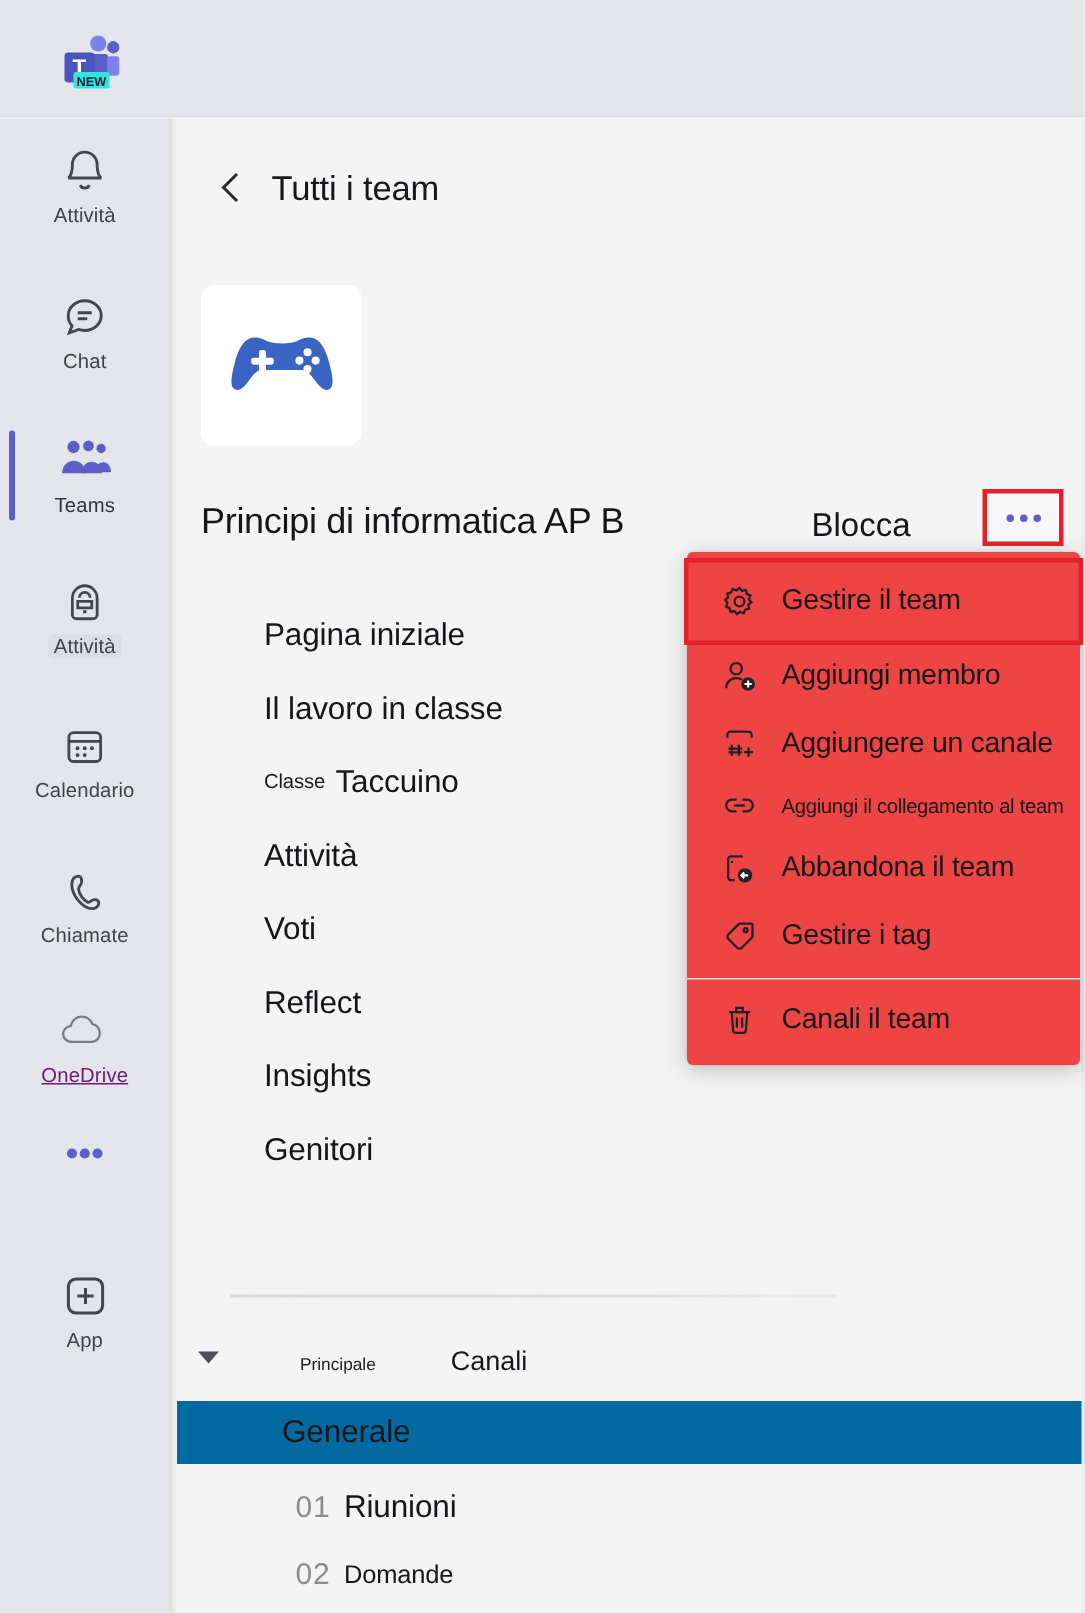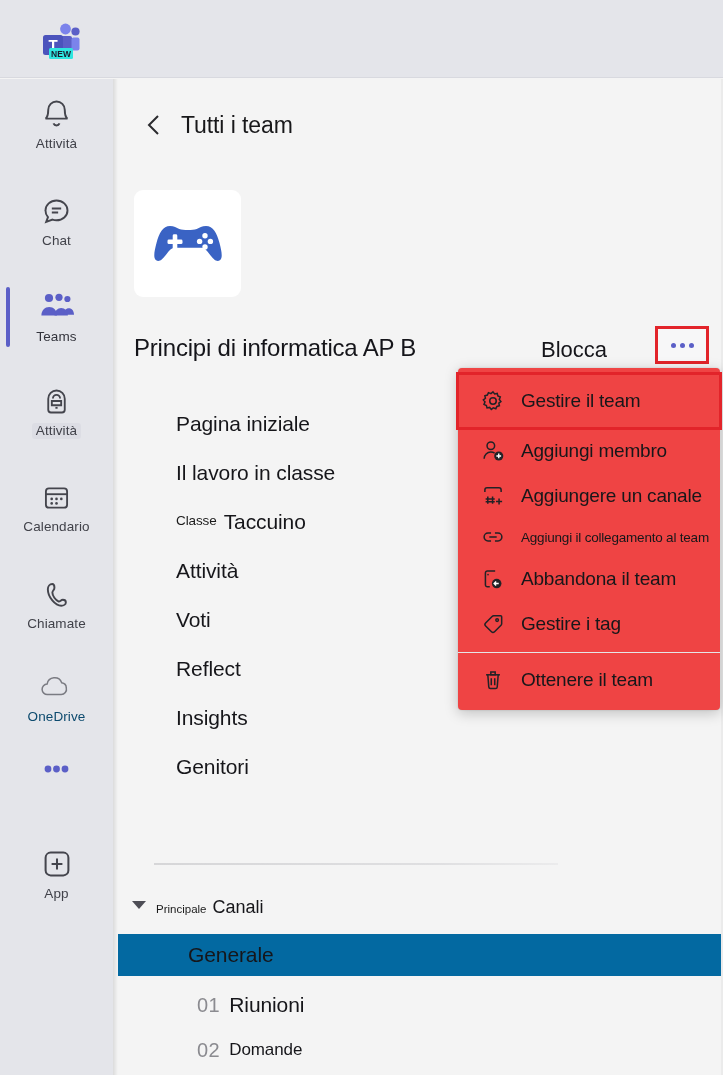--- a/index.html
+++ b/index.html
@@ -59,21 +59,21 @@
     align-items: center;
     justify-content: center;
   }
   .rail-label {
     font-size: 13.5px;
     margin-top: 3px;
     line-height: 16px;
     letter-spacing: 0.1px;
   }
   .rail-item.selected .rail-label { color: #33343c; }
-  .rail-item.dim .rail-label { color: #0c4a6e; }
+  .rail-item.dim .rail-label { color: #701a75; text-decoration: underline; }
   #rail-indicator {
     position: absolute;
     left: 6px; top: 287px;
     width: 4px; height: 60px;
     border-radius: 2px;
     background: #5b5fc7;
   }
   .rail-highlight {
     background: #dcdde4;
     border-radius: 3px;
@@ -184,20 +184,21 @@
     background: linear-gradient(to right, #d6d6d8, #dfdfe1 70%, #ebebec);
   }
 
   
   #channels-header {
     position: absolute;
     left: 0; top: 818px;
     display: flex;
     align-items: baseline;
     padding-left: 14px;
+    gap: 44px;
   }
   #chev-down {
     width: 0; height: 0;
     border-left: 7px solid transparent;
     border-right: 7px solid transparent;
     border-top: 8px solid #4d4d55;
     margin-right: 10px;
     position: relative;
     top: -4px;
   }
@@ -580,16 +581,16 @@
 
   <div class="menu-item">
     <span class="mi-icon">
       <svg width="26" height="26" viewBox="0 0 24 24" fill="none" stroke="#222226" stroke-width="1.4">
         <path d="M5.6 7.2h12.8"></path>
         <path d="M10 4.6h4v2.6h-4z"></path>
         <path d="M7.2 7.2l.9 11.2a1.6 1.6 0 0 0 1.6 1.5h4.6a1.6 1.6 0 0 0 1.6-1.5l.9-11.2"></path>
         <path d="M10.4 10.4v6.4M13.6 10.4v6.4"></path>
       </svg>
     </span>
-    <span class="mi-label">Ottenere il team</span>
+    <span class="mi-label">Canali il team</span>
   </div>
 
 </div>
 
 </body></html>

